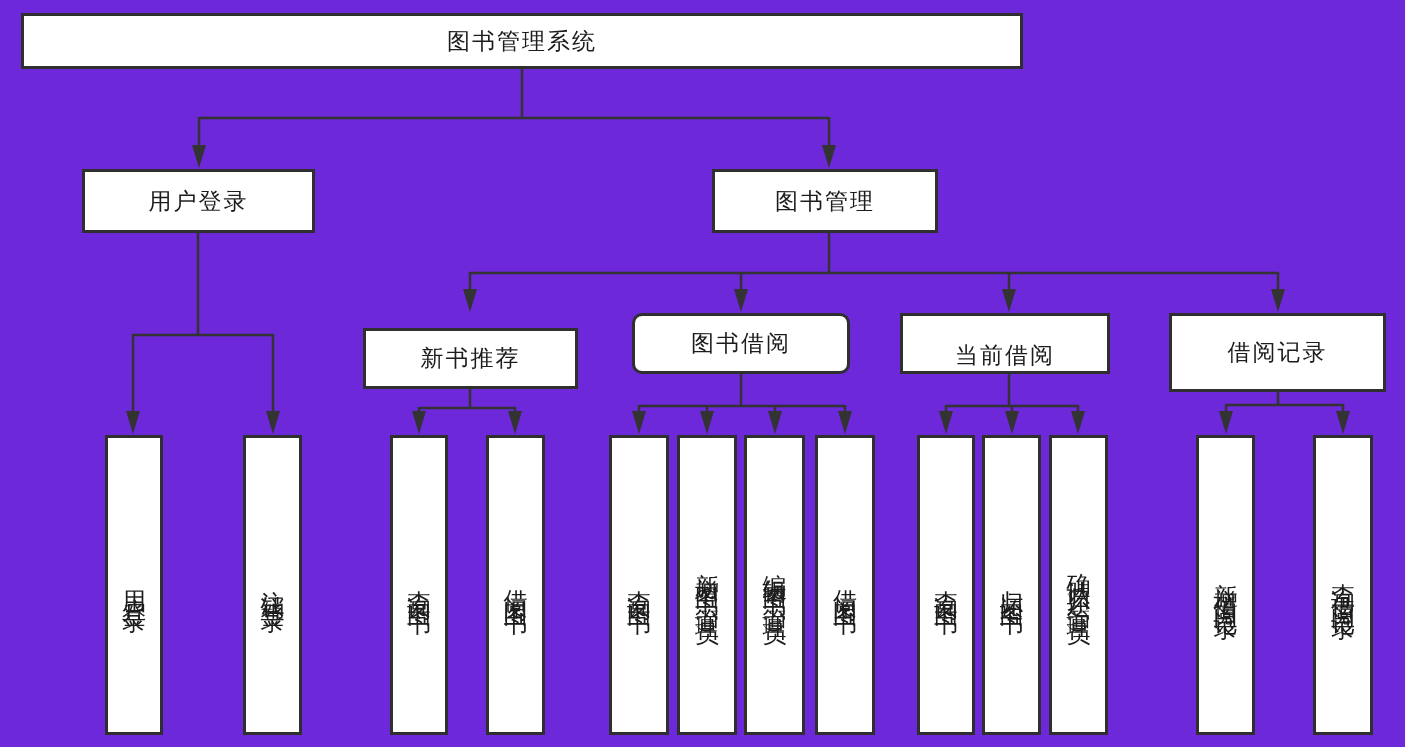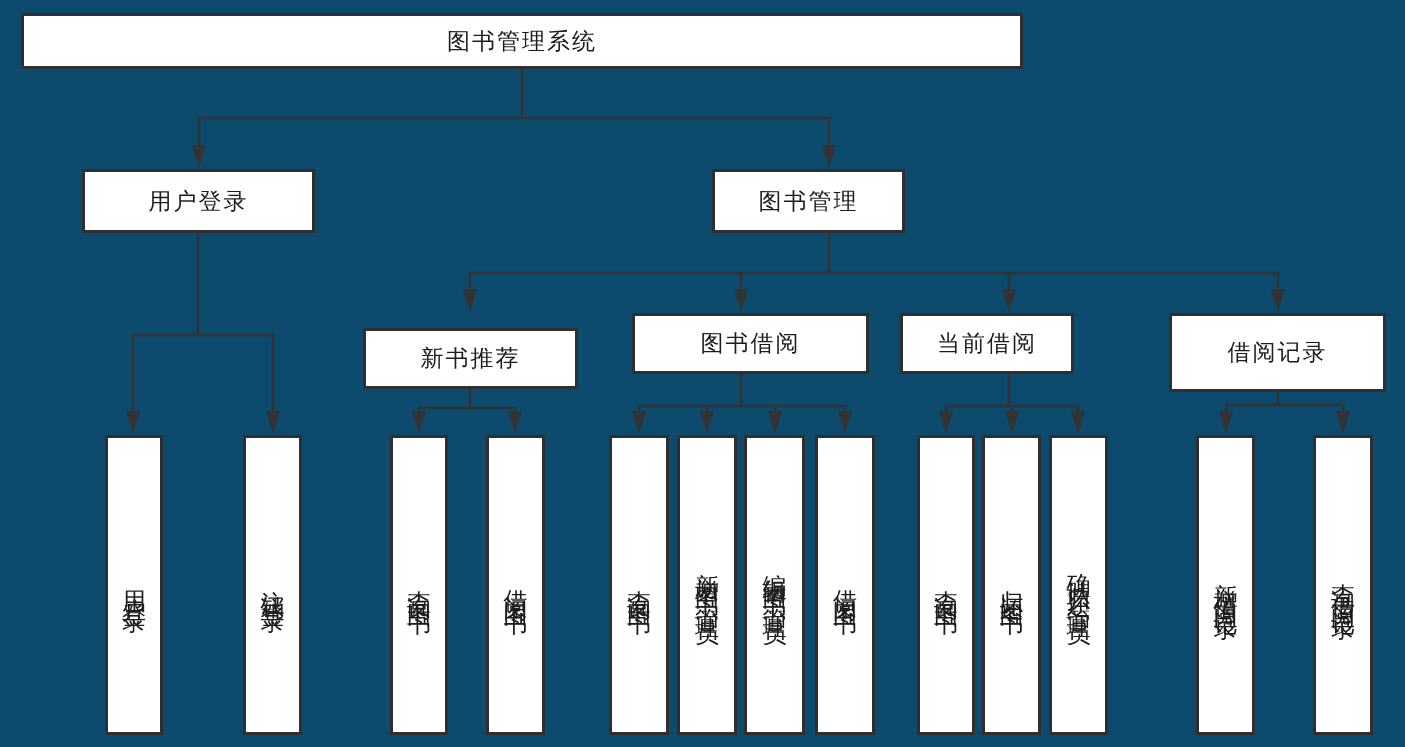--- a/index.html
+++ b/index.html
@@ -1,19 +1,19 @@
 <!DOCTYPE html>
 <html><head>
 <meta charset="utf-8">
 <style>
   html,body { margin:0; padding:0; background:#ffffff; }
   #canvas {
     position:relative;
     width:1405px; height:747px;
-    background:#0c4a6e;
+    background:#6d28d9;
     font-family:"Liberation Sans","DejaVu Sans",sans-serif;
     overflow:hidden;
   }
   #wires { position:absolute; left:0; top:0; width:1405px; height:747px; z-index:1; }
   .node {
     position:absolute;
     box-sizing:border-box;
     border:3px solid #2f2f2f;
     background:#ffffff;
     display:flex;
@@ -43,24 +43,24 @@
     bottom:7px;
     font-size:23px;
     letter-spacing:1px;
     color:rgba(173,173,173,0.92);
     z-index:10;
     white-space:nowrap;
   }
   
   #n-root           { left:21px;   top:13px;  width:1002px; height:56px; }
   #n-user-login     { left:82px;   top:169px; width:233px;  height:64px; }
-  #n-book-mgmt      { left:712px;  top:169px; width:193px;  height:64px; }
+  #n-book-mgmt      { left:712px;  top:169px; width:226px;  height:64px; }
   #n-new-book-rec   { left:363px;  top:328px; width:215px;  height:61px;text-align:right; }
-  #n-book-borrow    { left:632px;  top:313px; width:237px;  height:61px; }
-  #n-current-borrow { left:900px;  top:313px; width:174px;  height:61px; }
+  #n-book-borrow    { left:632px;  top:313px; width:218px;  height:61px;border-radius:10px; }
+  #n-current-borrow { left:900px;  top:313px; width:210px;  height:61px;align-items:flex-end; }
   #n-borrow-record  { left:1169px; top:313px; width:217px;  height:79px; }
   .leaf { top:435px; height:300px; }
   #l-login       { left:105px;  width:58px; }
   #l-logout      { left:243px;  width:59px; }
   #l-nbr-query   { left:390px;  width:58px; }
   #l-nbr-borrow  { left:486px;  width:59px; }
   #l-bb-query    { left:609px;  width:60px; }
   #l-bb-add      { left:677px;  width:60px; }
   #l-bb-edit     { left:744px;  width:61px; }
   #l-bb-borrow   { left:815px;  width:60px; }

